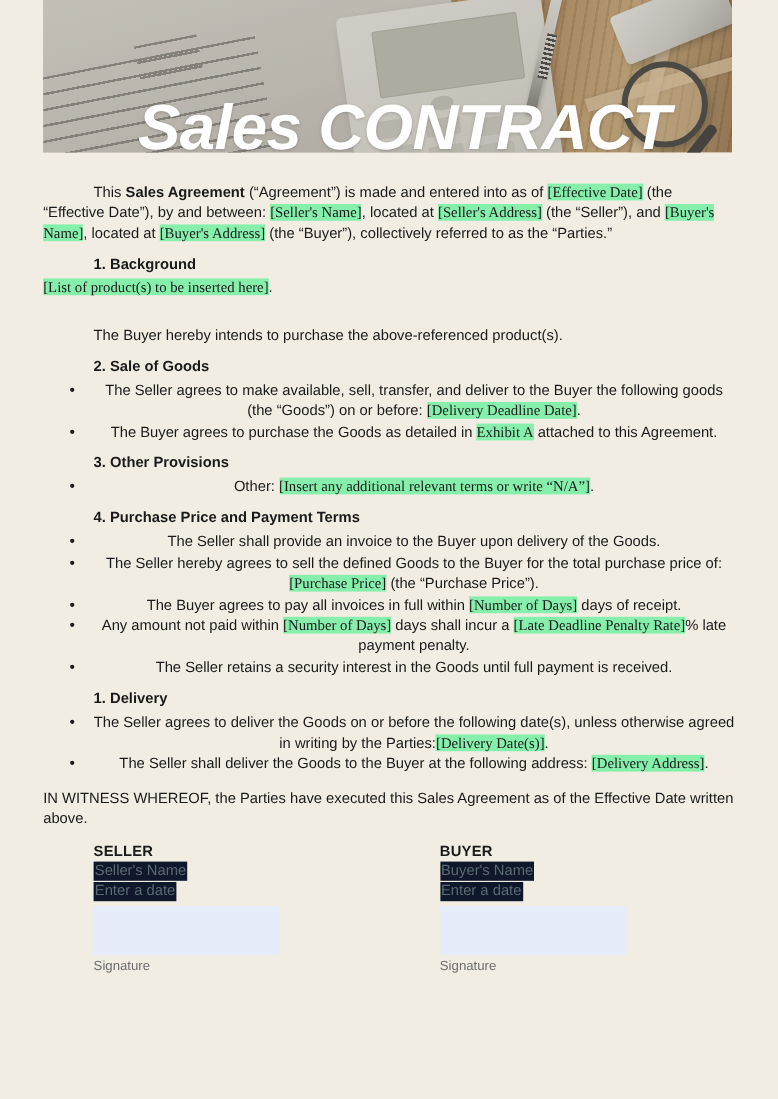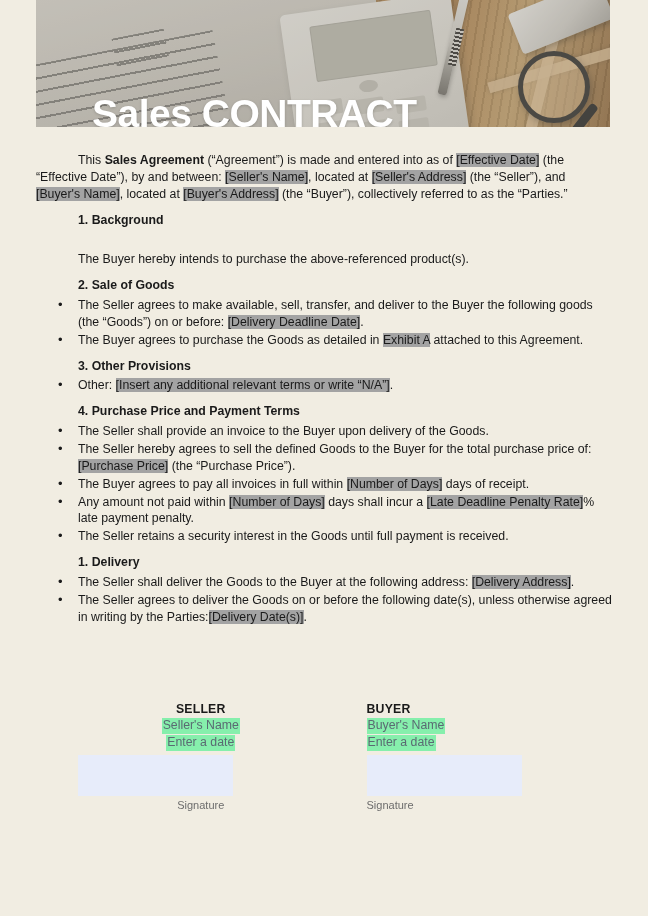--- a/index.html
+++ b/index.html
@@ -194,29 +194,30 @@
     transform: rotate(38deg);
     border-radius: 4px;
   }
   .banner-tint {
     position: absolute;
     inset: 0;
     background: rgba(150,145,136,0.30);
   }
   .banner-title {
     position: absolute;
-    left: 56px;
+    left: 79px;
     bottom: -6px;
-    font-size: 39px;
+    font-size: 53px;
     font-weight: bold;
     color: #ffffff;
     letter-spacing: -0.5px;
     line-height: 1;
     white-space: nowrap;
     text-shadow: 0 1px 3px rgba(0,0,0,0.18);
+    font-style: italic;
   }
 
   
   .doc {
     position: absolute;
     left: 36px;
     top: 152px;
     width: 576px;
   }
   p {
@@ -236,63 +237,65 @@
   ul {
     margin: 0 0 0 0;
     padding: 0;
     list-style: none;
   }
   li {
     position: relative;
     padding-left: 42px;
     margin-bottom: 1px;
     line-height: 1.37;
+    text-align: center;
   }
   li::before {
     content: "\2022";
     position: absolute;
     left: 22px;
     top: -1px;
     font-size: 13px;
   }
   b, strong { font-weight: bold; }
 
   .hl {
-    background: #a3a3a3;
+    background: #86efac;
     color: #1a1a1a;
+    font-family: Liberation Serif, serif;
   }
 
   .witness {
     margin-top: 12px;
     margin-bottom: 0;
     line-height: 1.37;
   }
 
   
   .sig-area {
     position: absolute;
     left: 36px;
     top: 702px;
     width: 576px;
     display: flex;
   }
   .sig-col {
     width: 256px;
   }
-  .sig-col.seller { margin-left: 42px; text-align: center; }
+  .sig-col.seller { margin-left: 42px; }
   .sig-col.buyer  { margin-left: 43px; }
   .sig-party {
     font-weight: bold;
     font-size: 12.3px;
     letter-spacing: 0.2px;
     margin-bottom: 2px;
   }
   .sig-field {
     display: inline-block;
-    background: #86efac;
+    background: #0f172a;
     color: #5a6a72;
     font-size: 12.3px;
     line-height: 1.3;
     padding: 0 1px;
     margin-bottom: 1px;
   }
   .sig-box {
     width: 155px;
     height: 41px;
     background: #e7ecfa;
@@ -340,20 +343,21 @@
     <div class="banner-tint"></div>
   </div>
   <div class="banner-title">Sales CONTRACT</div>
 </div>
 
 <div class="doc">
 
   <p class="para indent"><span>This </span><b>Sales Agreement</b><span> (“Agreement”) is made and entered into as of </span><span class="hl">[Effective Date]</span><span> (the “Effective Date”), by and between: </span><span class="hl">[Seller's Name]</span><span>, located at </span><span class="hl">[Seller's Address]</span><span> (the “Seller”), and </span><span class="hl">[Buyer's Name]</span><span>, located at </span><span class="hl">[Buyer's Address]</span><span> (the “Buyer”), collectively referred to as the “Parties.”</span></p>
 
   <p class="heading">1. Background</p>
+  <p><span class="hl">[List of product(s) to be inserted here]</span><span>.</span></p>
   <p class="para indent" style="margin-top:23px;">The Buyer hereby intends to purchase the above-referenced product(s).</p>
 
   <p class="heading">2. Sale of Goods</p>
   <ul>
     <li><span>The Seller agrees to make available, sell, transfer, and deliver to the Buyer the following goods (the “Goods”) on or before: </span><span class="hl">[Delivery Deadline Date]</span><span>.</span></li>
     <li><span>The Buyer agrees to purchase the Goods as detailed in </span><span class="hl">Exhibit A</span><span> attached to this Agreement.</span></li>
   </ul>
 
   <p class="heading">3. Other Provisions</p>
   <ul>
@@ -364,24 +368,25 @@
   <ul>
     <li>The Seller shall provide an invoice to the Buyer upon delivery of the Goods.</li>
     <li><span>The Seller hereby agrees to sell the defined Goods to the Buyer for the total purchase price of: </span><span class="hl">[Purchase Price]</span><span> (the “Purchase Price”).</span></li>
     <li><span>The Buyer agrees to pay all invoices in full within </span><span class="hl">[Number of Days]</span><span> days of receipt.</span></li>
     <li><span>Any amount not paid within </span><span class="hl">[Number of Days]</span><span> days shall incur a </span><span class="hl">[Late Deadline Penalty Rate]</span><span>% late payment penalty.</span></li>
     <li>The Seller retains a security interest in the Goods until full payment is received.</li>
   </ul>
 
   <p class="heading">1. Delivery</p>
   <ul>
+    <li><span>The Seller agrees to deliver the Goods on or before the following date(s), unless otherwise agreed in writing by the Parties:</span><span class="hl">[Delivery Date(s)]</span><span>.</span></li>
     <li><span>The Seller shall deliver the Goods to the Buyer at the following address: </span><span class="hl">[Delivery Address]</span><span>.</span></li>
-    <li><span>The Seller agrees to deliver the Goods on or before the following date(s), unless otherwise agreed in writing by the Parties:</span><span class="hl">[Delivery Date(s)]</span><span>.</span></li>
   </ul>
 
+  <p class="witness">IN WITNESS WHEREOF, the Parties have executed this Sales Agreement as of the Effective Date written above.</p>
 </div>
 
 <div class="sig-area">
   <div class="sig-col seller">
     <div class="sig-party">SELLER</div>
     <div><span class="sig-field">Seller's Name</span></div>
     <div><span class="sig-field">Enter a date</span></div>
     <div class="sig-box"></div>
     <div class="sig-caption">Signature</div>
   </div>

